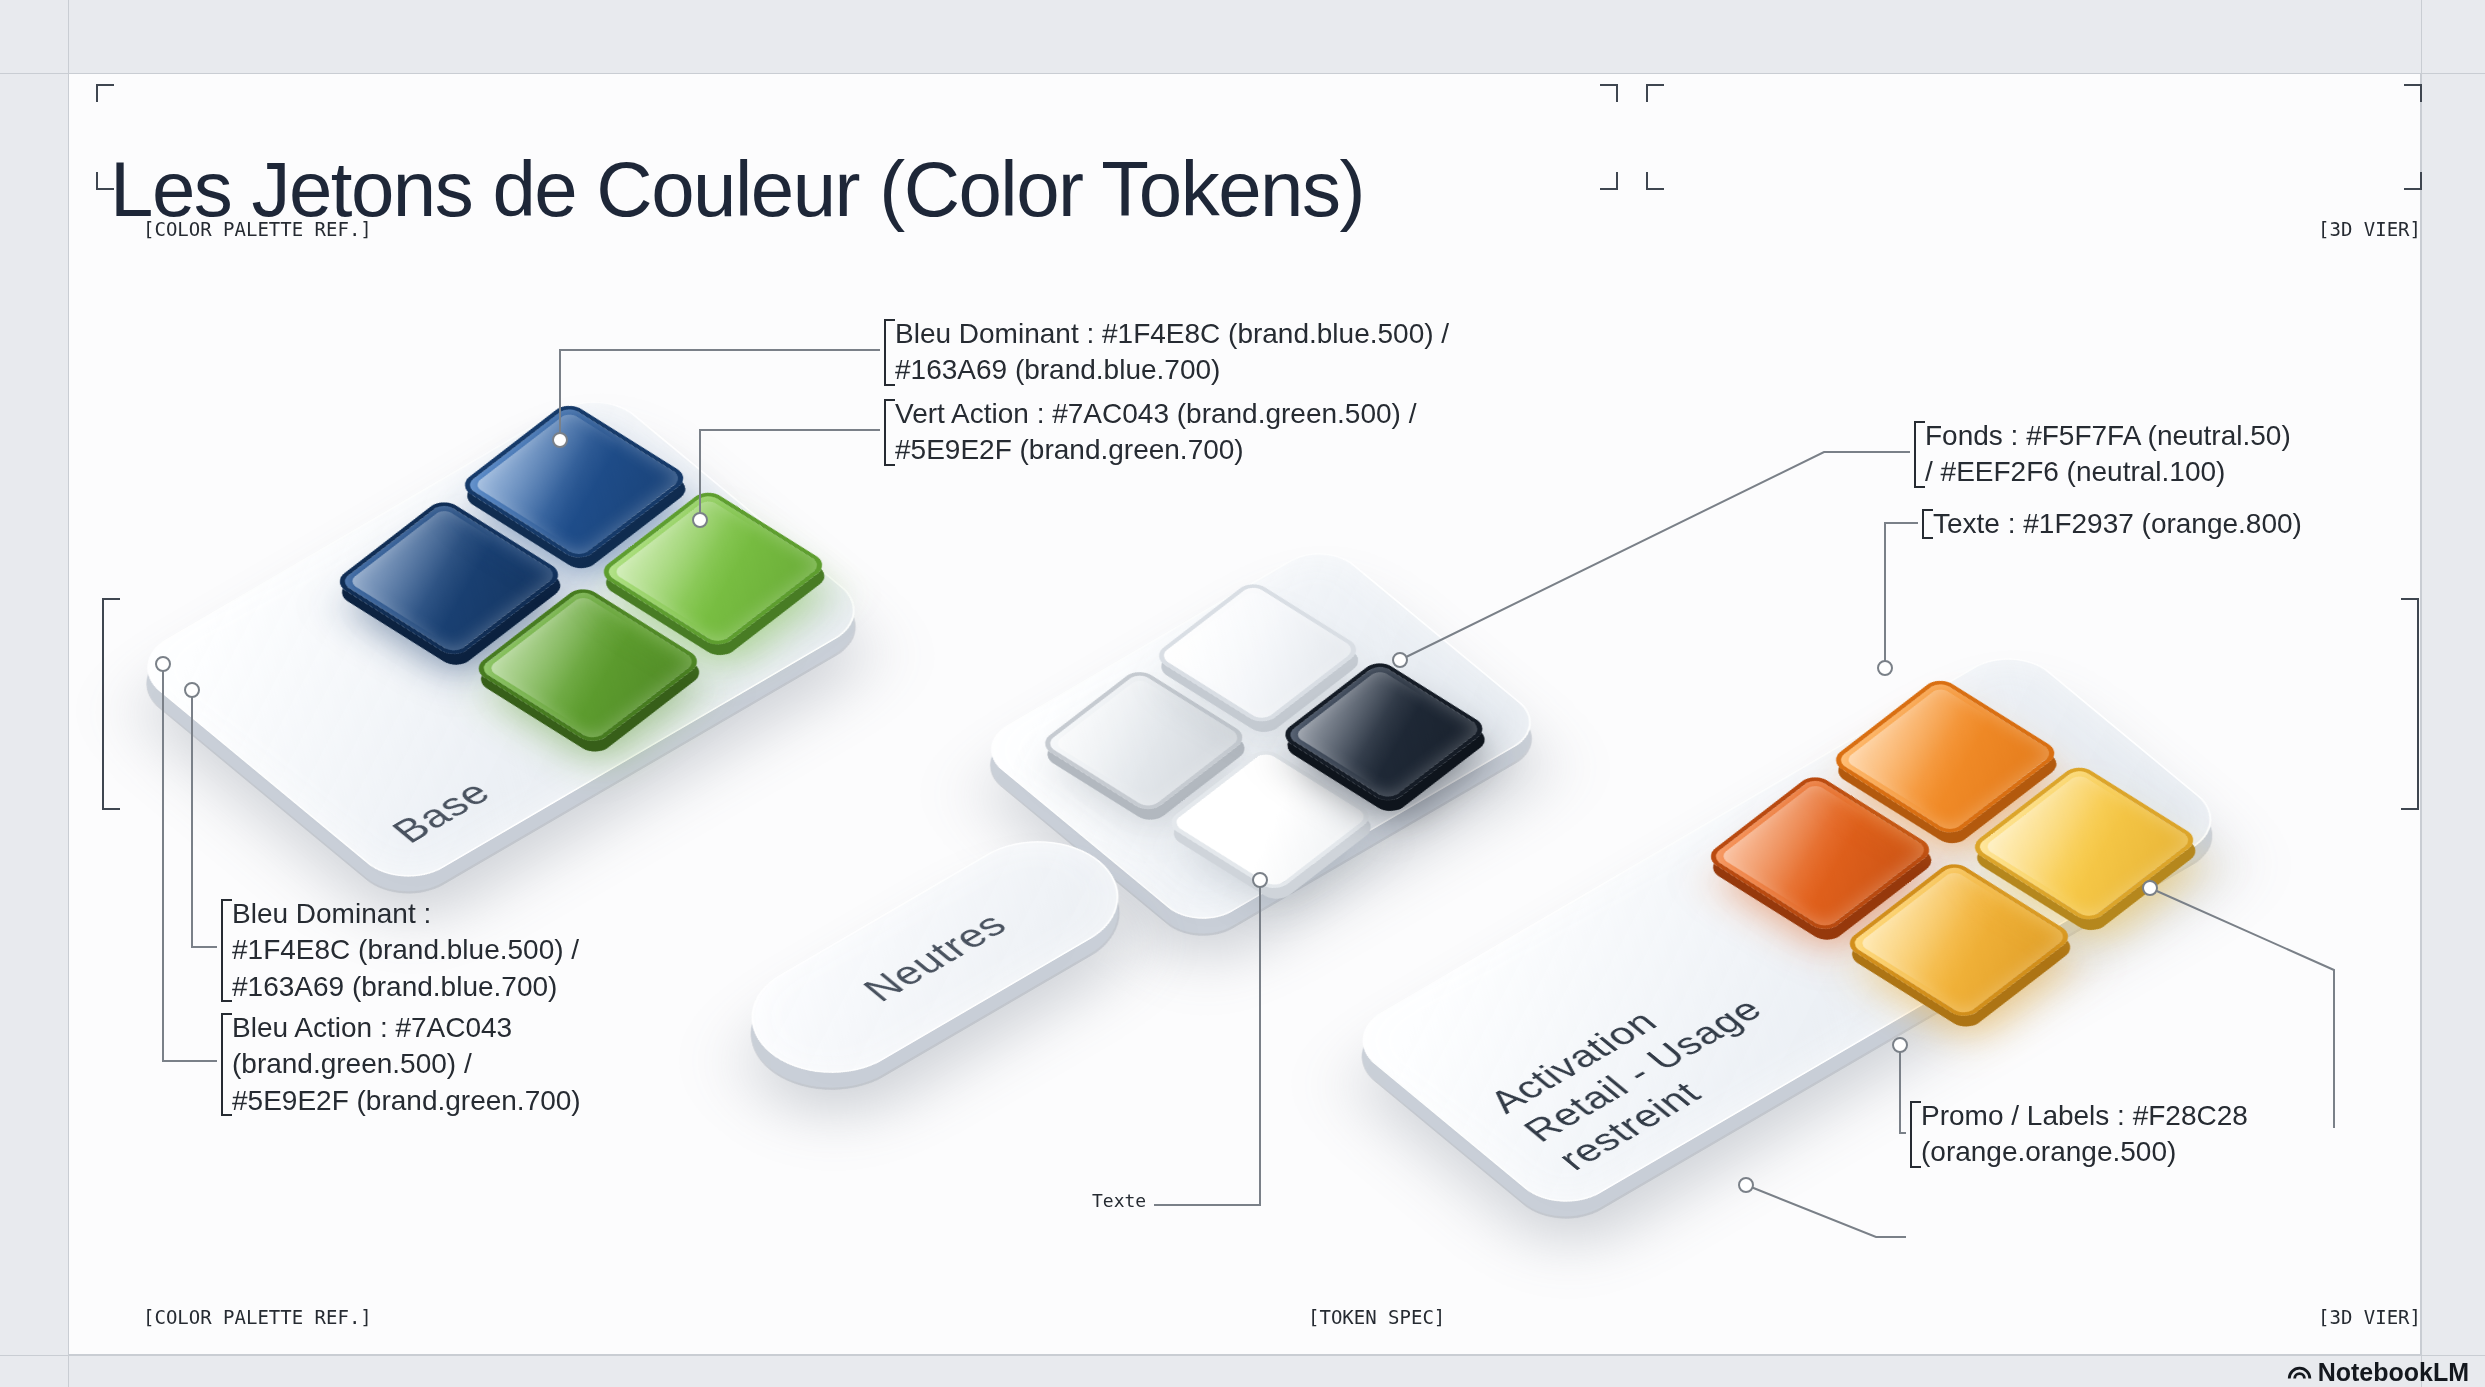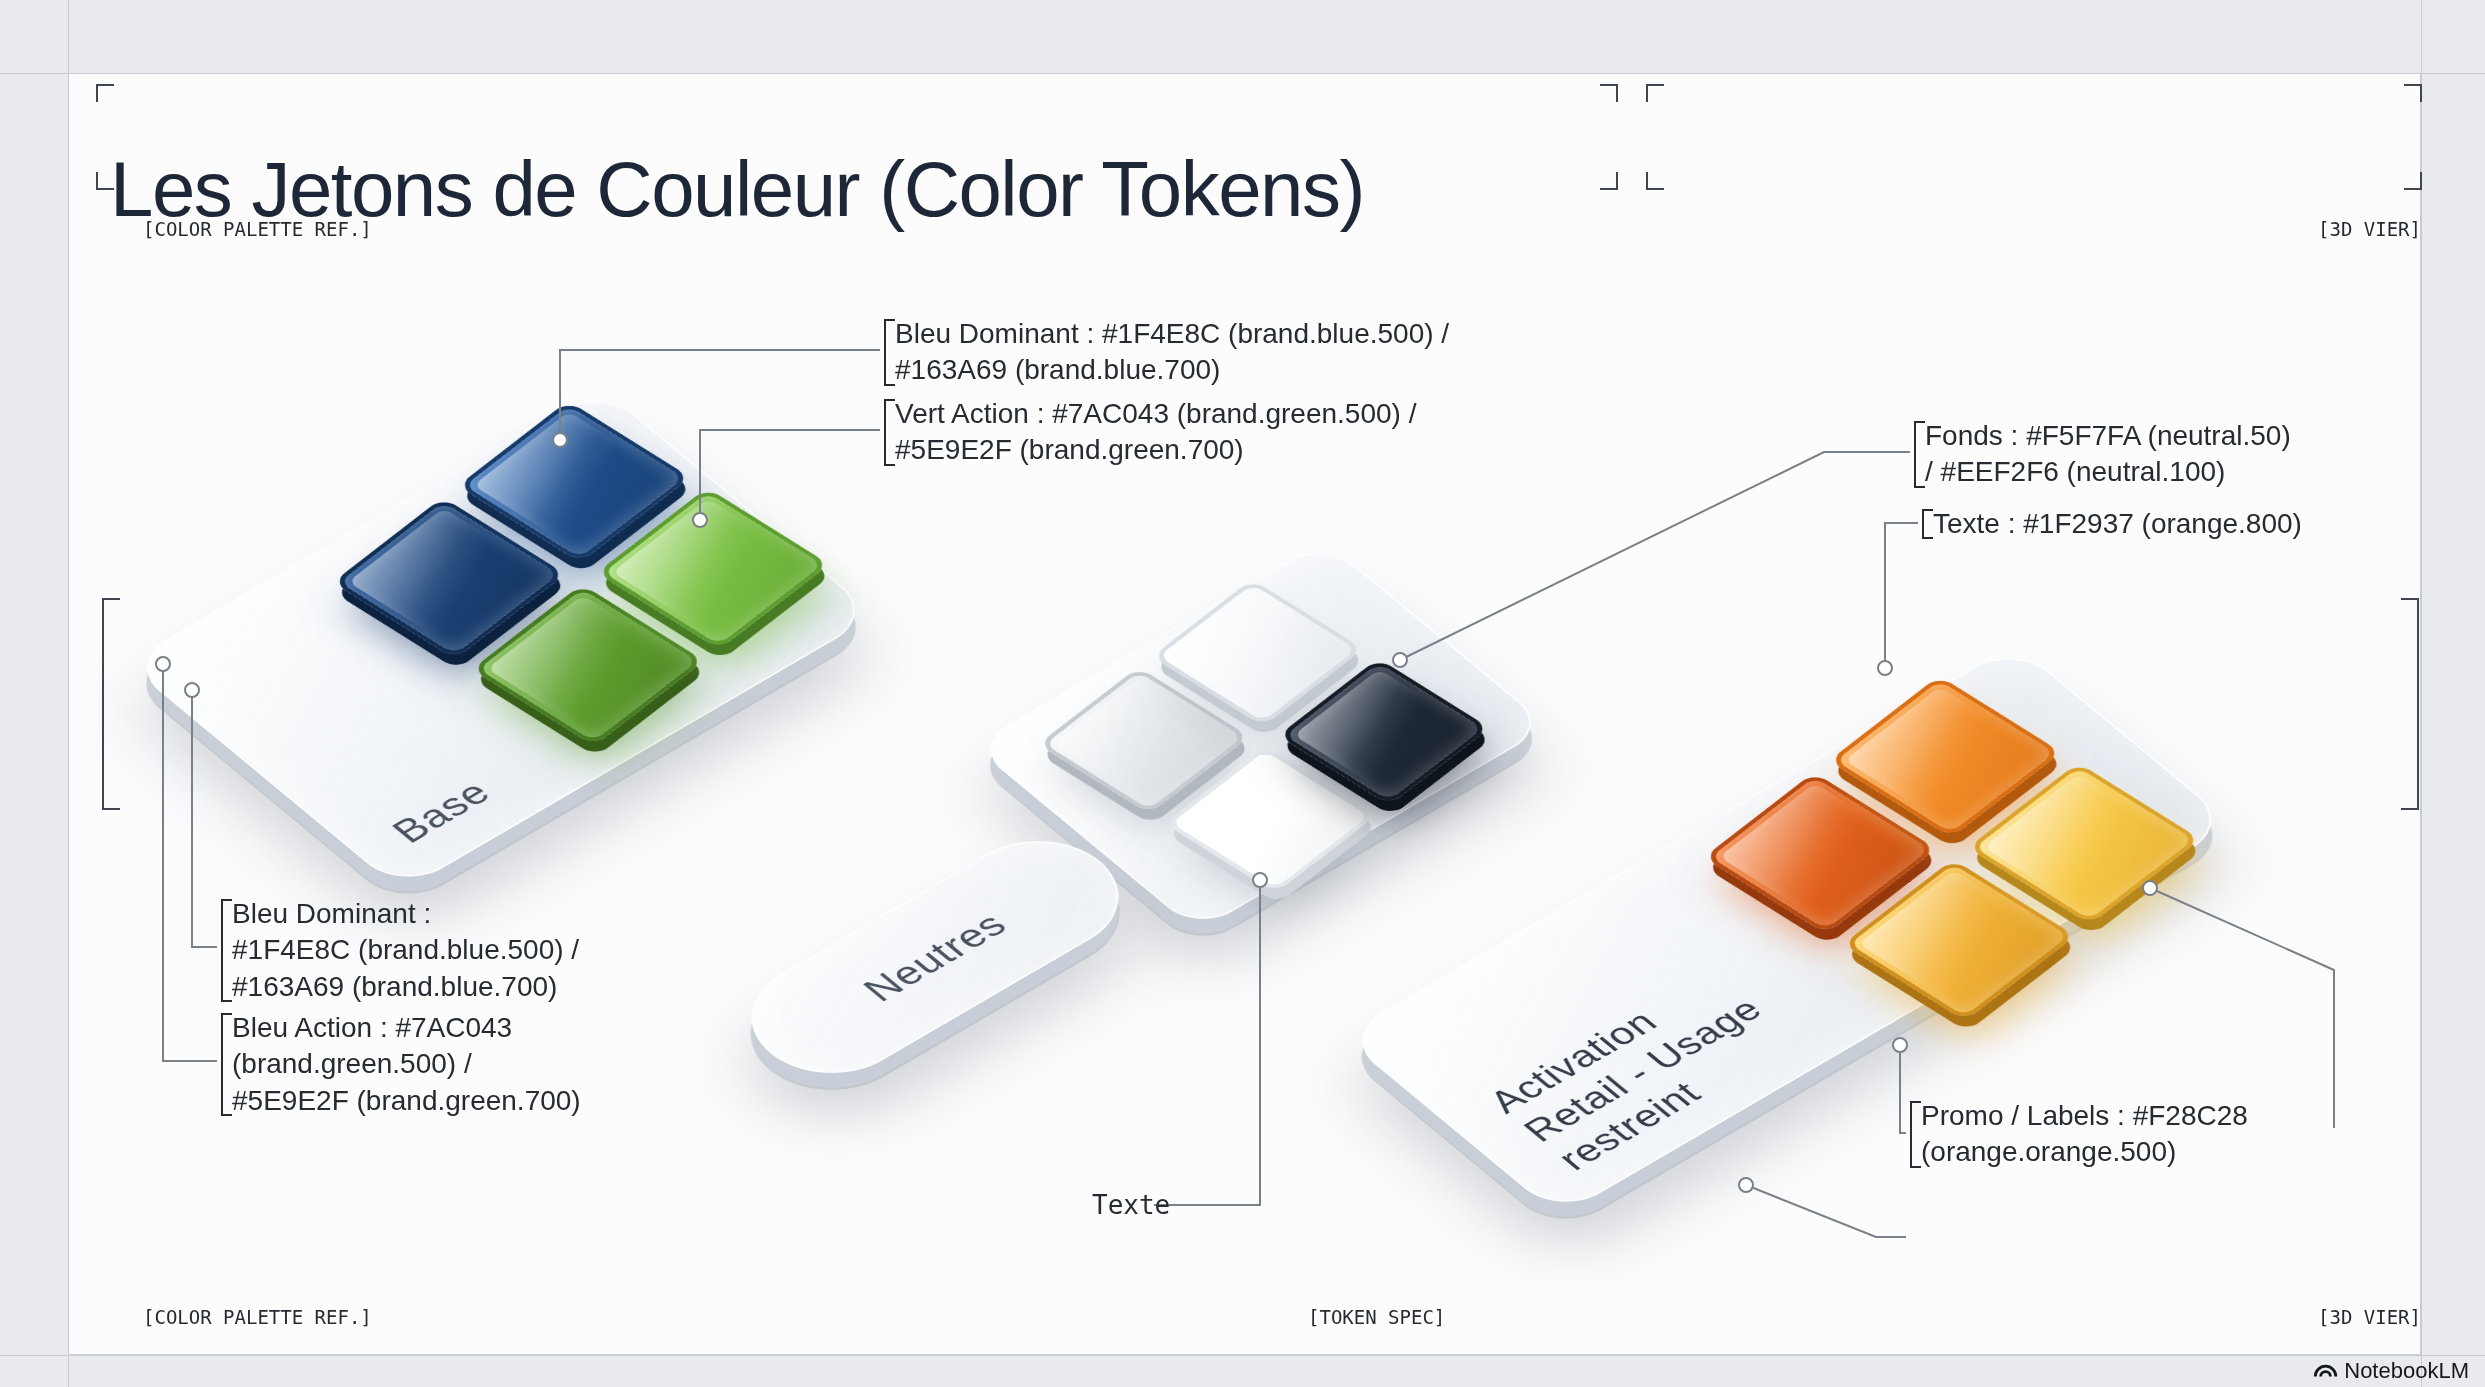--- a/index.html
+++ b/index.html
@@ -94,27 +94,27 @@
   .lines{position:absolute;inset:0;z-index:3;pointer-events:none;}
 
   
   .callout{
     position:absolute;display:flex;z-index:4;
     font-family:Liberation Sans, sans-serif;
     font-size:28px;line-height:1.3;color:var(--mono-ink,#262B32);
   }
   .cbr{width:11px;align-self:stretch;border:2.5px solid #262B32;border-right:none;margin:3px 0;}
   .ctxt span{display:block;white-space:pre;}
-  .plain-label{z-index:4;position:absolute;font-size:26px;}
+  .plain-label{z-index:4;position:absolute;font-size:18px;}
 
   
   .logo{
     position:absolute;right:16px;top:1358px;z-index:2;
-    display:flex;align-items:flex-start;gap:6px;
-    font-size:22px;font-weight:400;color:#14181E;
+    display:flex;align-items:center;gap:6px;
+    font-size:25px;font-weight:700;color:#14181E;
   }
 </style>
 </head>
 <body>
 
 <div class="stage">
 
   <div class="canvas"></div>
   <div class="hline" style="top:73px"></div>
   <div class="hline" style="top:1355px"></div>

